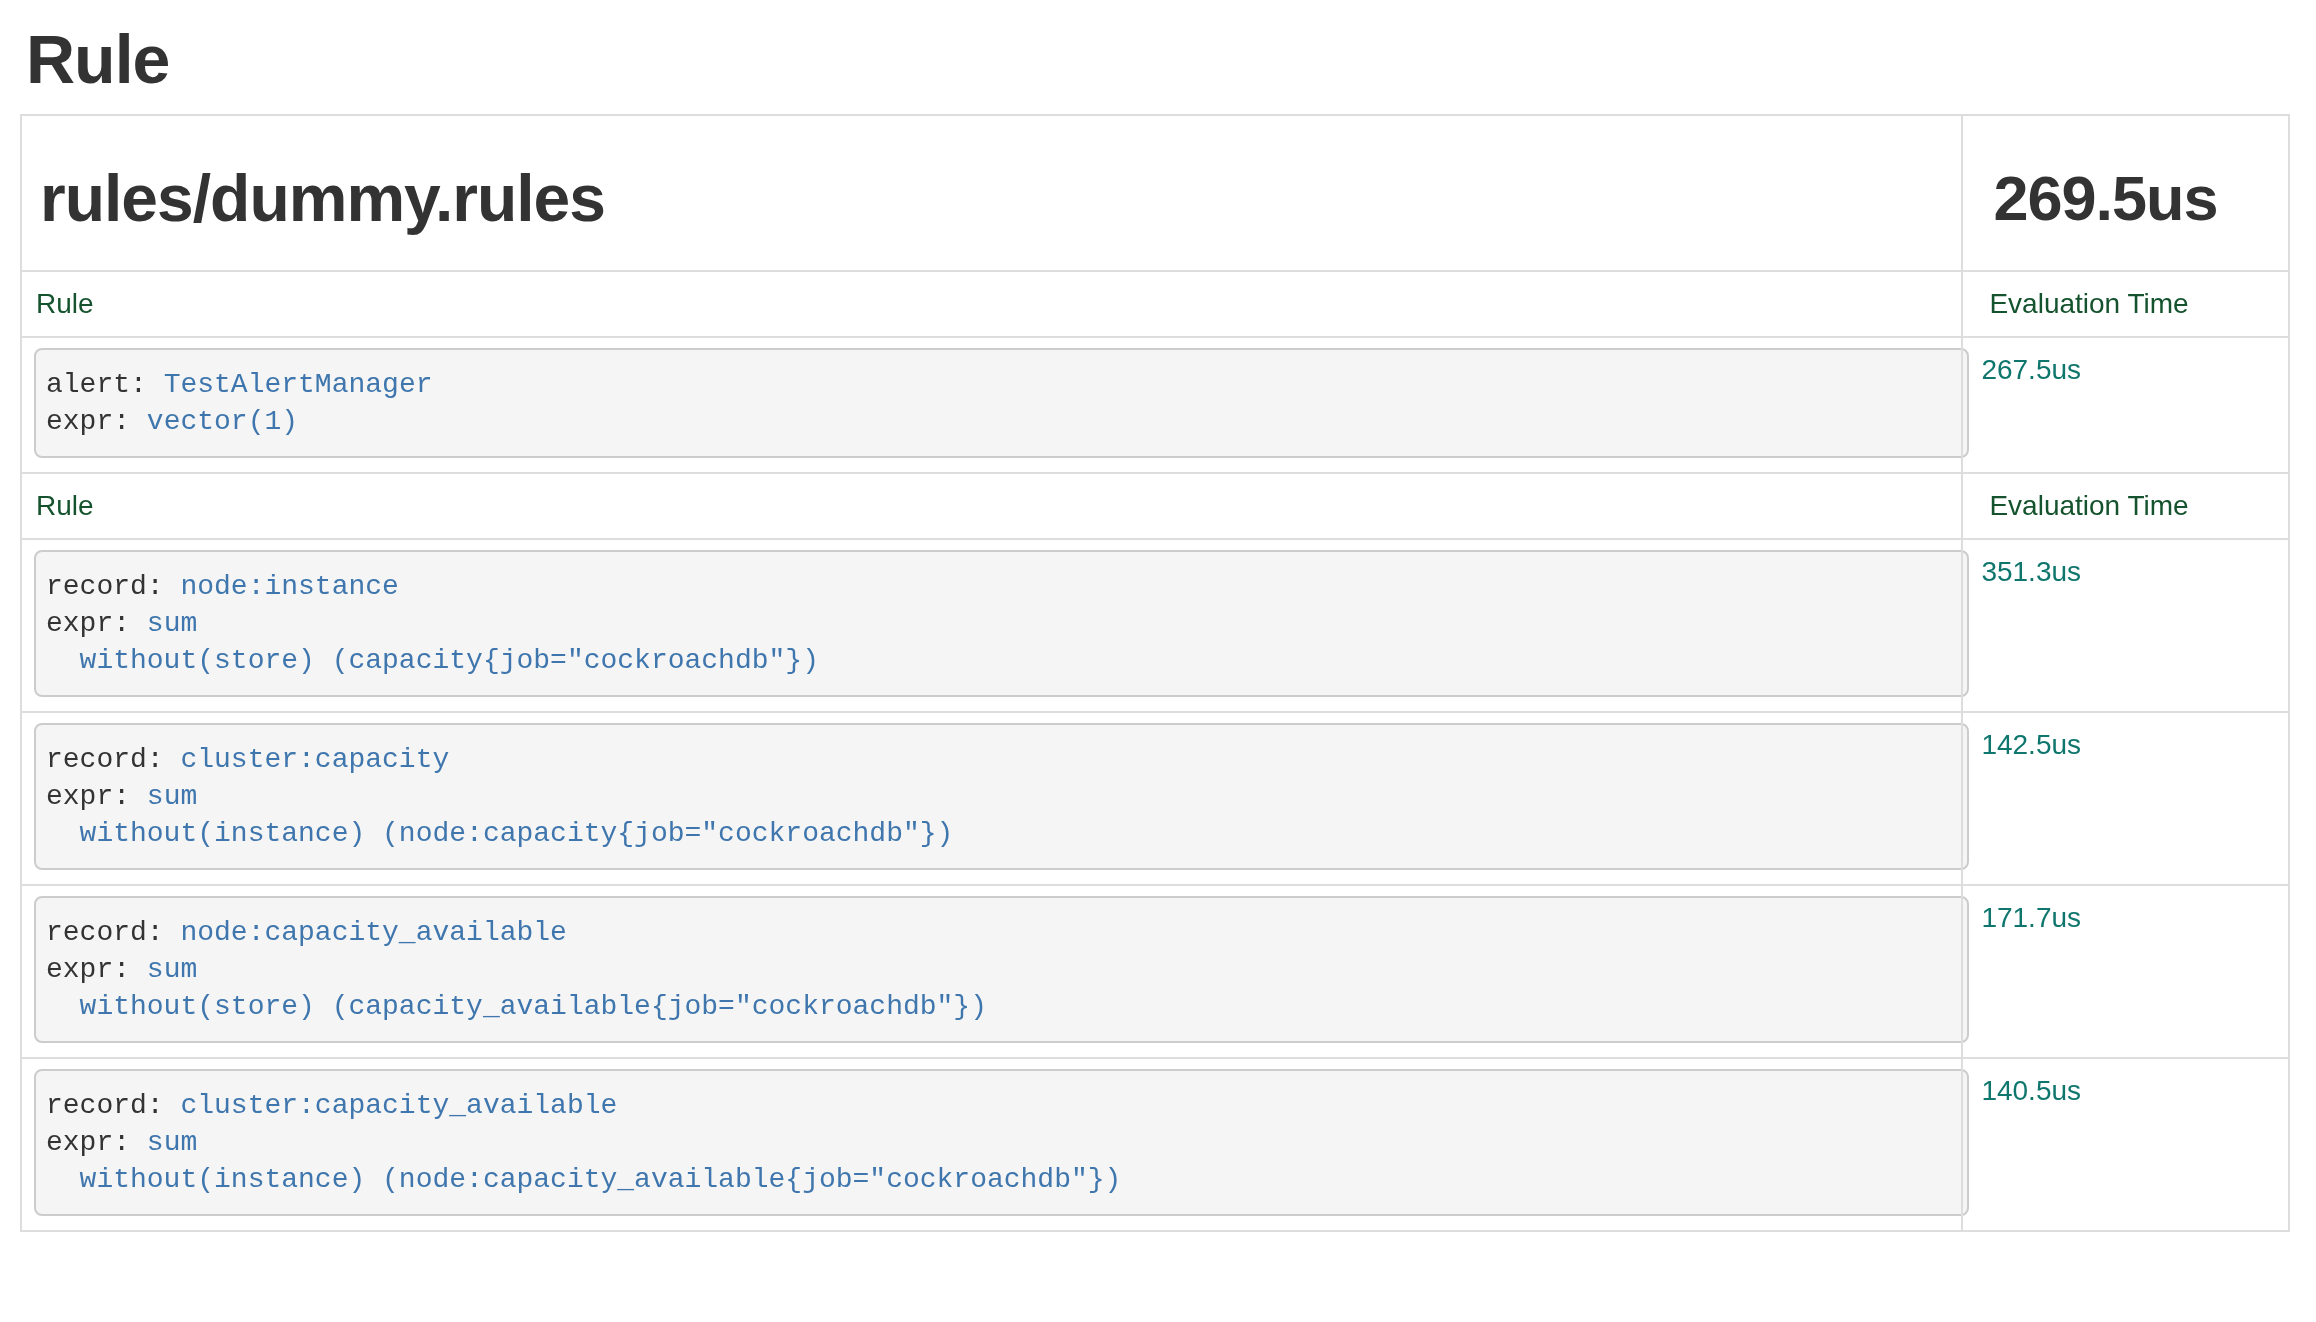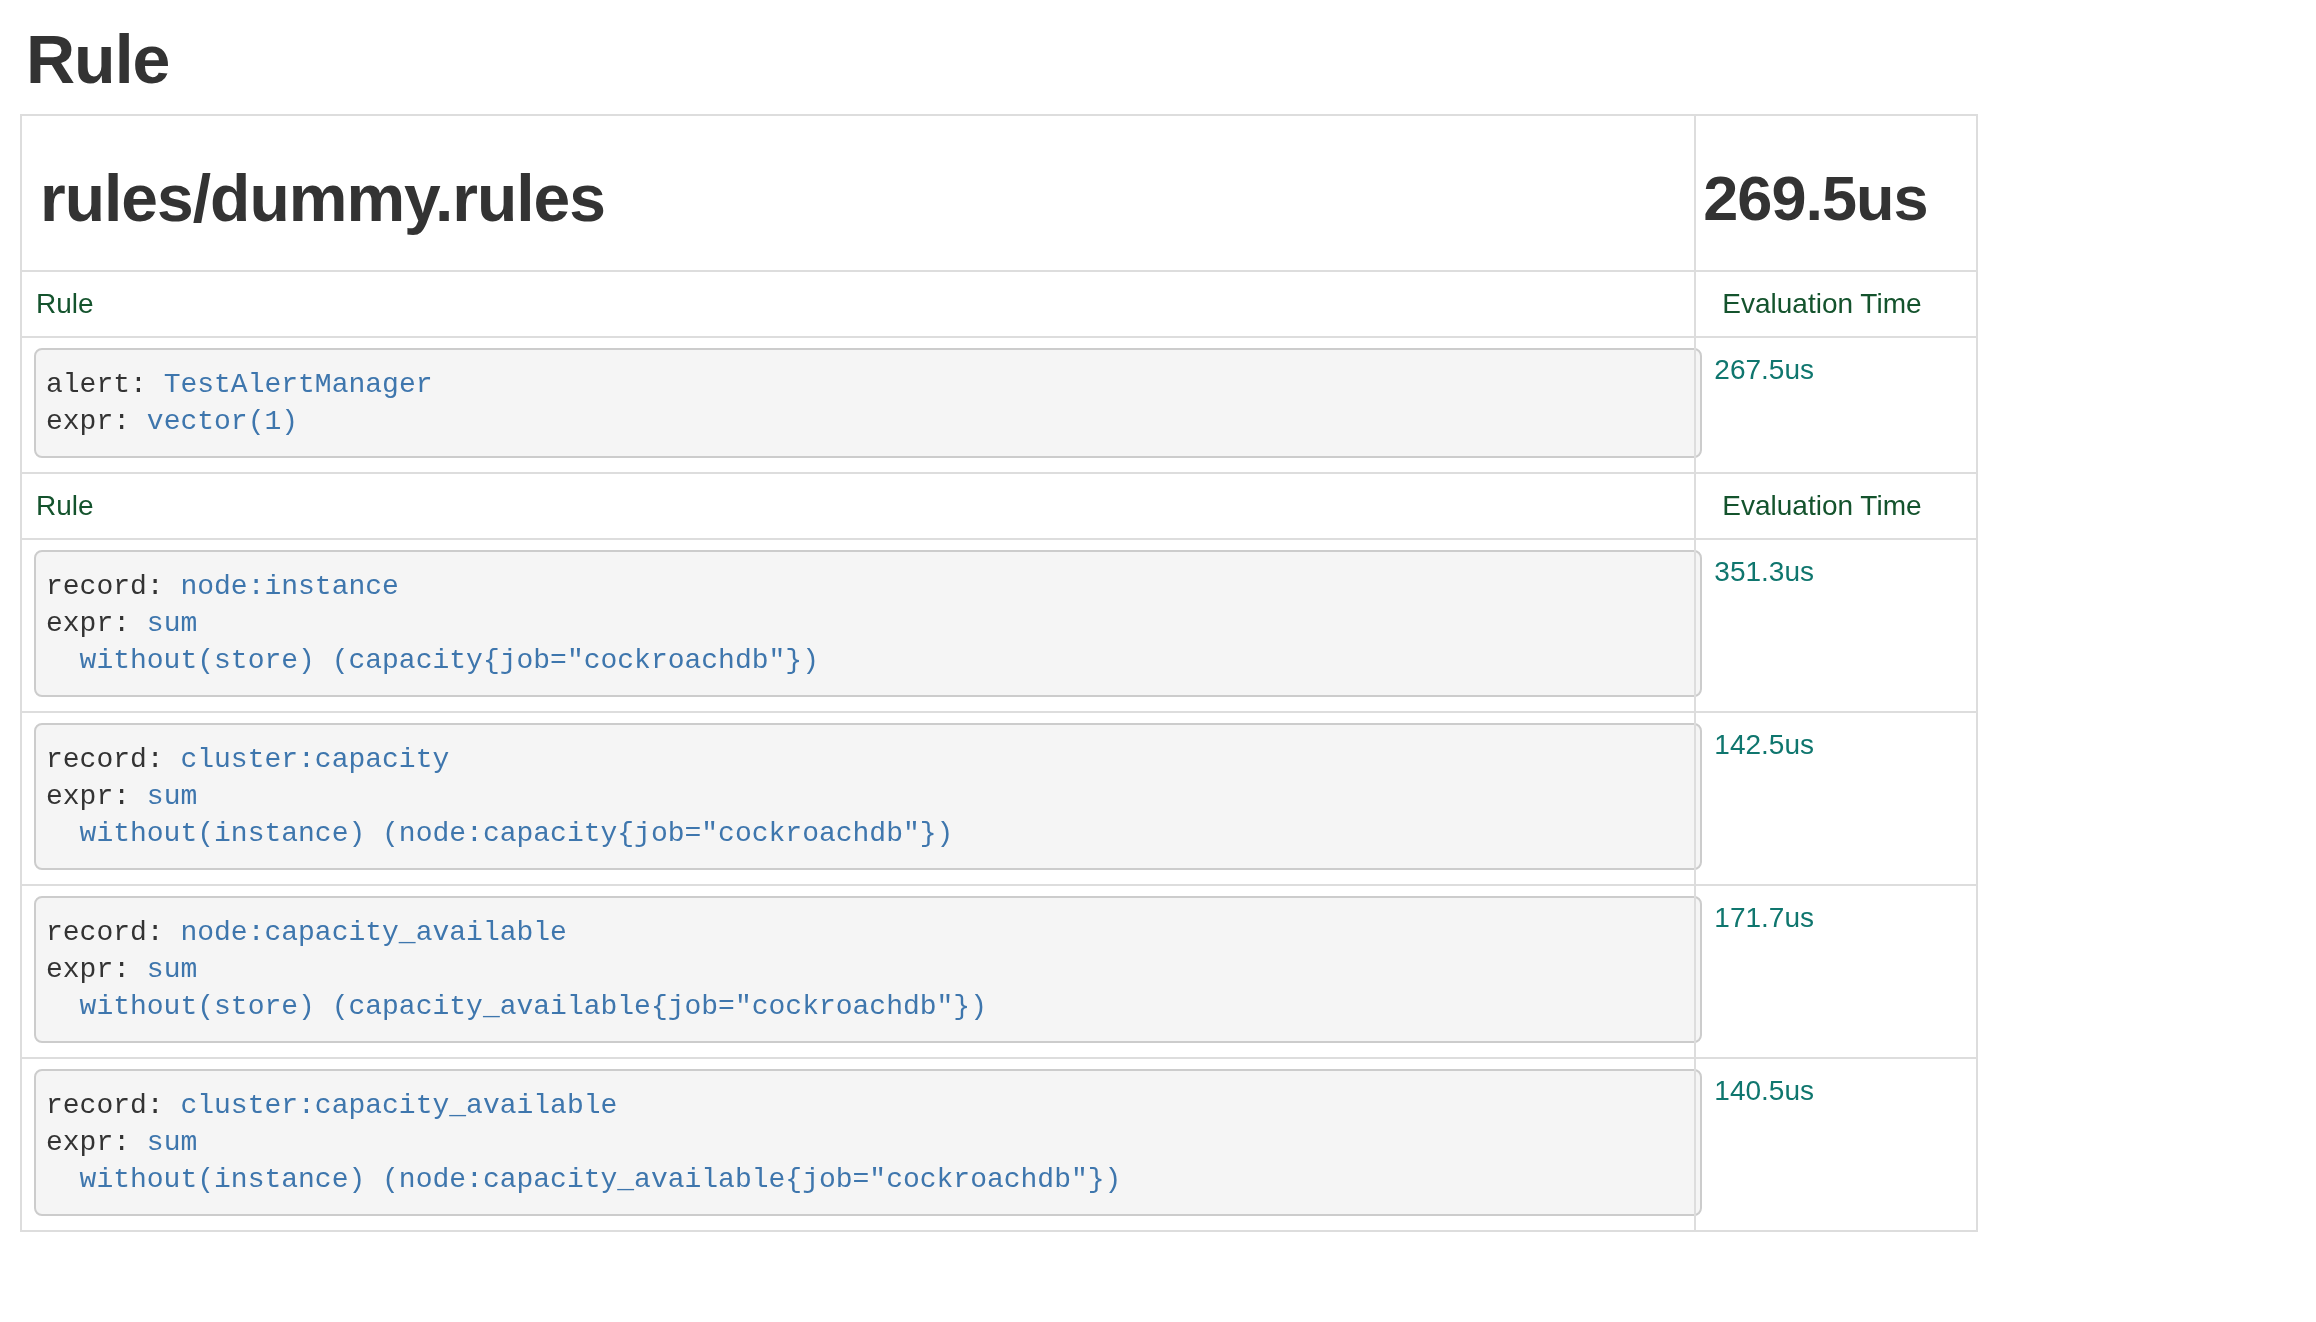--- a/index.html
+++ b/index.html
@@ -18,33 +18,33 @@
     line-height: 74px;
     font-weight: 700;
     color: #333333;
     margin: 22px 0 18px 26px;
     letter-spacing: -1px;
   }
   table.rules-table {
     border-collapse: collapse;
     table-layout: fixed;
     margin-left: 20px;
-    width: 1958px;
+    width: 2270px;
     background: #ffffff;
   }
   col.rule-col  { width: 85.6%; }
   col.eval-col  { width: 14.4%; }
   .rules-table td, .rules-table th {
     border: 2px solid #dddddd;
     vertical-align: top;
     text-align: left;
   }
   
   td.group-title-cell { padding: 12px 14px 12px 18px; }
-  td.group-eval-cell  { padding: 12px 14px 12px 7px; border-radius: 21px; }
+  td.group-eval-cell  { padding: 12px 14px 12px 30px; border-radius: 21px; }
   h2.group-title {
     font-size: 66px;
     line-height: 72px;
     font-weight: 700;
     color: #333333;
     margin: 34px 0 24px 0;
     letter-spacing: -1px;
     white-space: nowrap;
   }
   h2.group-eval {

